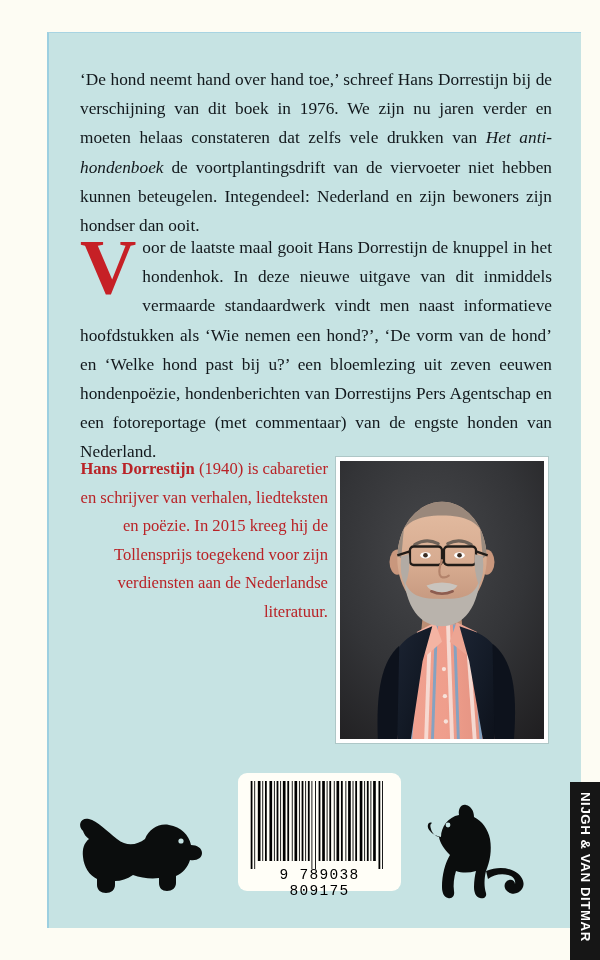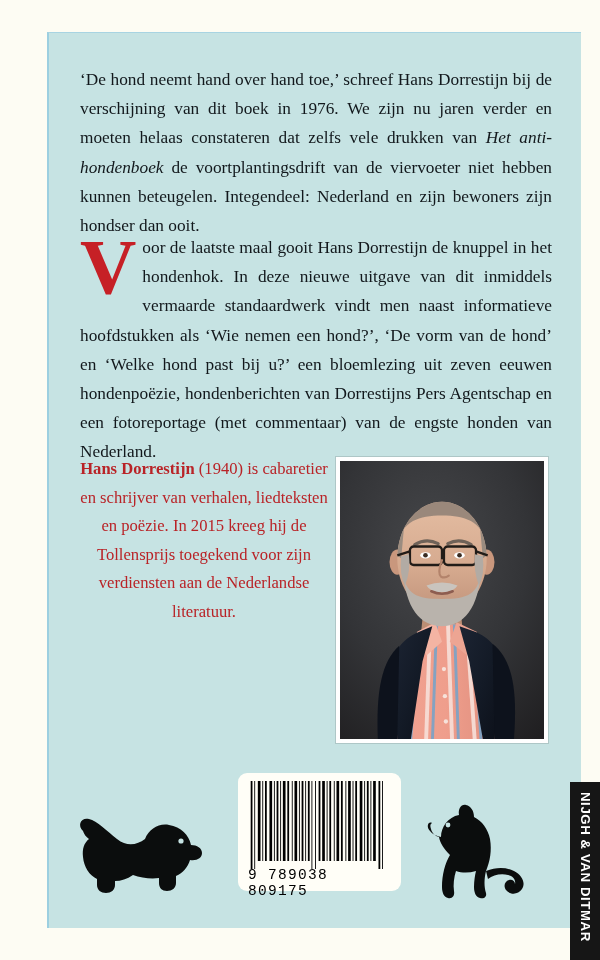--- a/index.html
+++ b/index.html
@@ -66,21 +66,21 @@
 
   
   #bio {
     position: absolute;
     left: 31px;
     top: 422px;
     width: 248px;
     color: #b92327;
     font-size: 16.6px;
     line-height: 28.6px;
-    text-align: center;
+    text-align: right;
   }
   #bio .nm { font-weight: 700; }
 
   
   #photo-frame {
     position: absolute;
     left: 287px;
     top: 424px;
     width: 212px;
     height: 286px;
@@ -106,20 +106,21 @@
     top: 740px;
     width: 163px;
     height: 118px;
     background: #fffef7;
     border-radius: 9px;
     padding: 8px 10px 4px 10px;
   }
   #bars { display: block; width: 100%; height: 88px; }
   #isbn-digits {
     display: block;
+    text-align: center;
     font-family: "Liberation Mono", monospace;
     font-size: 14.5px;
     letter-spacing: 1.3px;
     color: #000;
     margin-top: -2px;
   }
 
   
   #spine {
     position: absolute;

